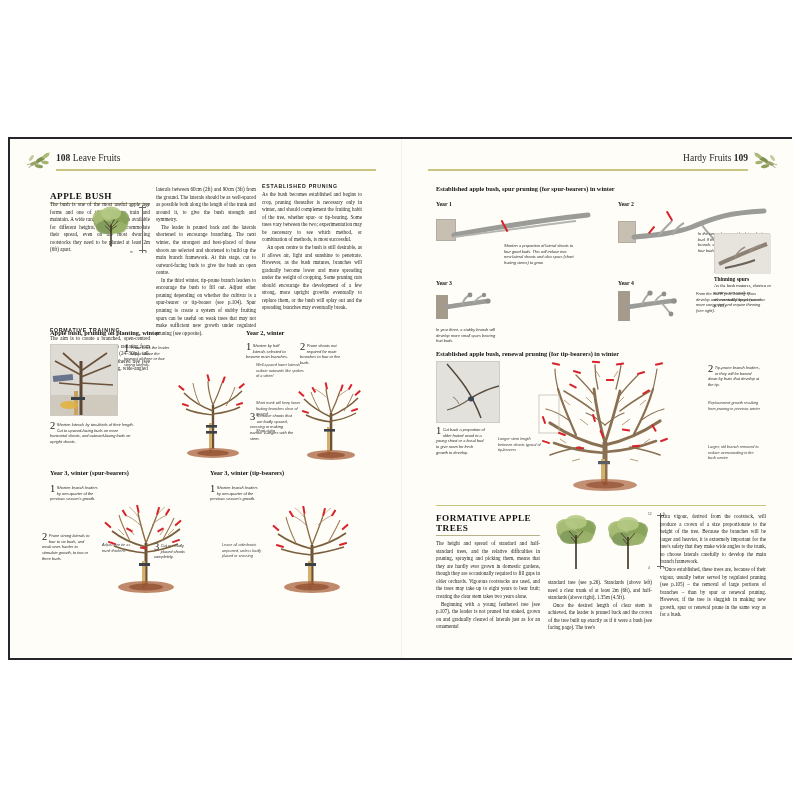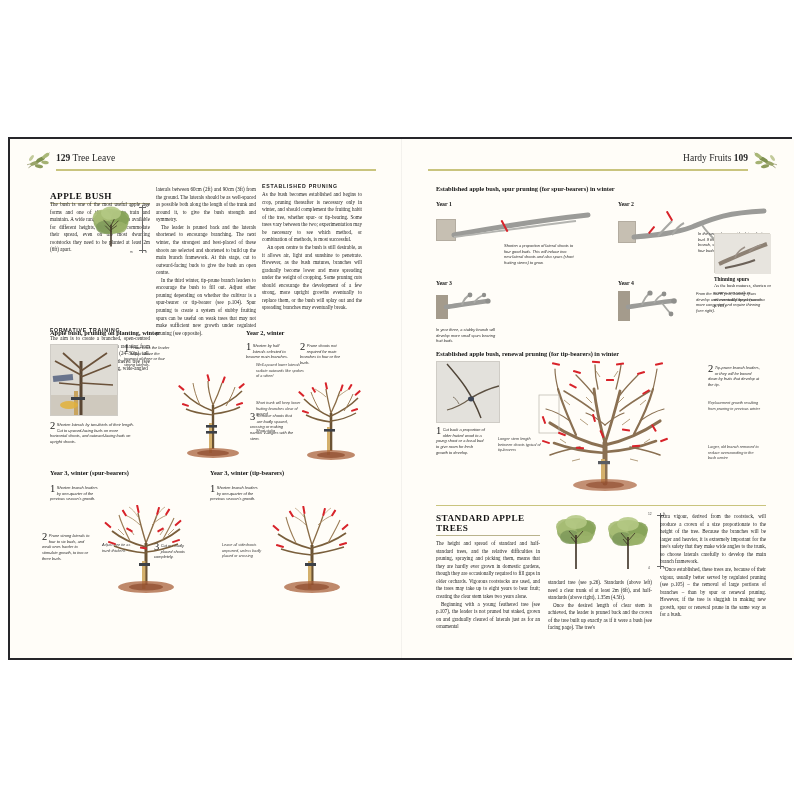--- a/index.html
+++ b/index.html
@@ -166,22 +166,22 @@
           <path d="M4 22 L16 19" stroke="#8d8f63" stroke-width="0.9" fill="none"></path>
           <ellipse cx="14" cy="20" rx="6" ry="2.6" fill="#9aa56a" transform="rotate(-18 14 20)"></ellipse>
           <ellipse cx="22" cy="15" rx="6.5" ry="2.8" fill="#7f9150" transform="rotate(-28 22 15)"></ellipse>
           <ellipse cx="29" cy="10" rx="5.5" ry="2.4" fill="#aab878" transform="rotate(-35 29 10)"></ellipse>
           <ellipse cx="20" cy="24" rx="5.5" ry="2.3" fill="#8e9c5d" transform="rotate(12 20 24)"></ellipse>
           <ellipse cx="28" cy="19" rx="5" ry="2.2" fill="#a5b273" transform="rotate(6 28 19)"></ellipse>
           <ellipse cx="10" cy="13" rx="4.5" ry="2" fill="#c3cb9b" transform="rotate(-52 10 13)"></ellipse>
         </svg>
       </div>
       <div class="runhead" id="runhead-left">
-        <span class="folio">129</span>
-        <span>Tree Leave</span>
+        <span class="folio">108</span>
+        <span>Leave Fruits</span>
       </div>
       <div class="rule" id="rule-left"></div>
 
       <div class="abs" style="left:40px; top:44px; width:100px;margin-top:8px;">
         <div class="sec-title">APPLE BUSH</div>
       </div>
 
       <div class="abs" style="left:40px; top:62px; width:100px; height:120px;">
         <div class="abs" style="right:14px; top:2px; width:50px; height:52px;">
           <svg viewBox="0 0 60 62" width="50" height="52">
@@ -588,21 +588,21 @@
         <div class="cutmark" style="left:140px; top:72px; width:8px; height:1.9px; transform:rotate(60deg);"></div>
         <div class="cutmark" style="left:32px;  top:86px; width:8px; height:1.9px; transform:rotate(18deg);"></div>
         <div class="cutmark" style="left:66px;  top:92px; width:8px; height:1.9px; transform:rotate(6deg);"></div>
         <div class="cutmark" style="left:122px; top:90px; width:8px; height:1.9px; transform:rotate(-6deg);"></div>
         <div class="cutmark" style="left:150px; top:84px; width:8px; height:1.9px; transform:rotate(-20deg);"></div>
       </div>
 
       <div class="bandrule" style="left:34px; top:366px; width:330px;"></div>
 
       <div class="abs" style="left:34px; top:374px; width:104px;">
-        <div class="sec-title">STANDARD APPLE TREES</div>
+        <div class="sec-title">FORMATIVE APPLE TREES</div>
         <p class="body">The height and spread of standard and half-standard trees, and the relative difficulties in pruning, spraying and picking them, means that they are hardly ever grown in domestic gardens, though they are occasionally required to fill gaps in older orchards. Vigorous rootstocks are used, and the trees may take up to eight years to bear fruit; creating the clear stem takes two years alone.</p>
         <p class="body">Beginning with a young feathered tree (see p.107), the leader is not pruned but staked, grown on and gradually cleared of laterals just as for an ornamental</p>
       </div>
 
       <div class="abs" style="left:146px; top:372px; width:106px; height:62px;">
         <svg viewBox="0 0 106 62" width="106" height="62">
           <g>
             <ellipse cx="28" cy="20" rx="19" ry="13" fill="#93ab63" opacity="0.92"></ellipse>
             <ellipse cx="18" cy="16" rx="10" ry="8" fill="#a7bd74" opacity="0.9"></ellipse>
             <ellipse cx="38" cy="17" rx="10" ry="8" fill="#86a258" opacity="0.9"></ellipse>

